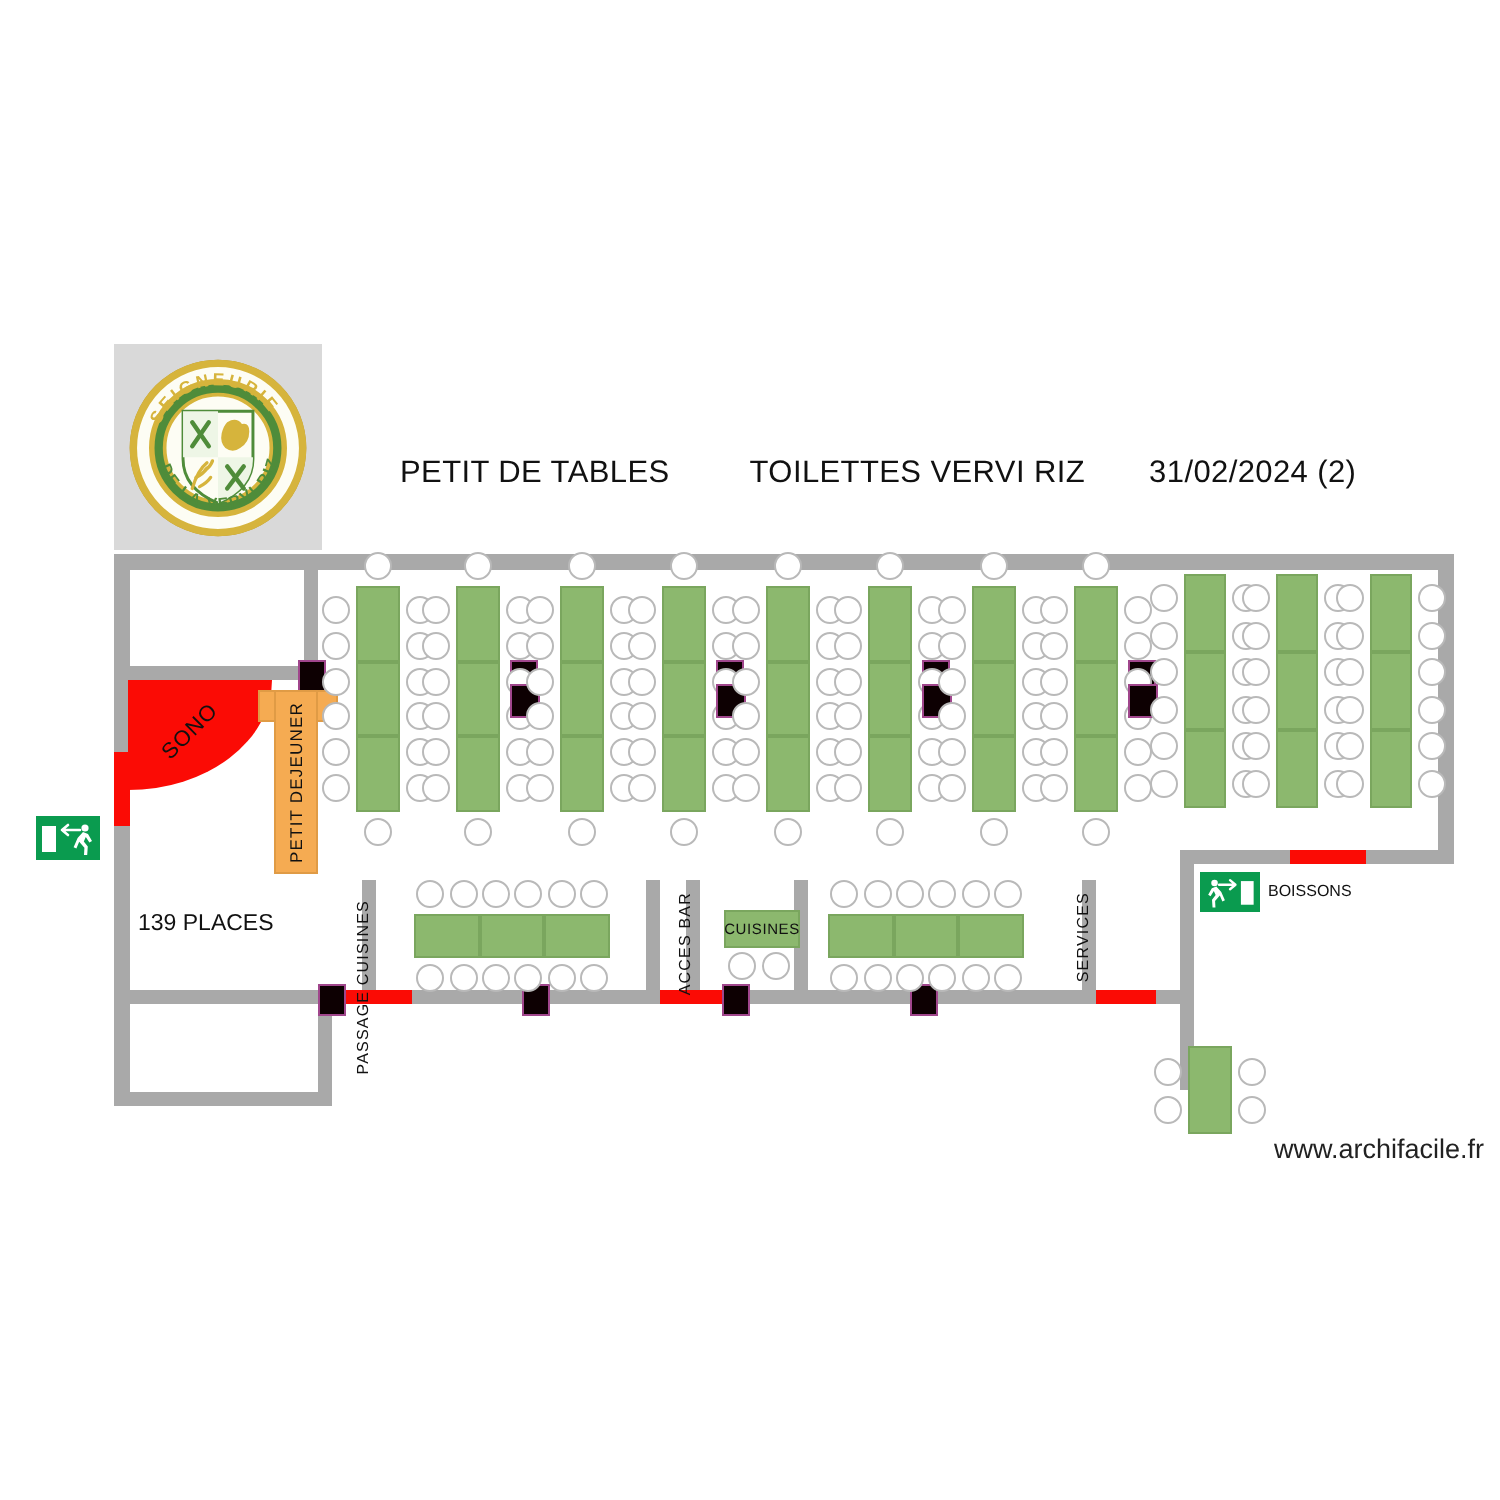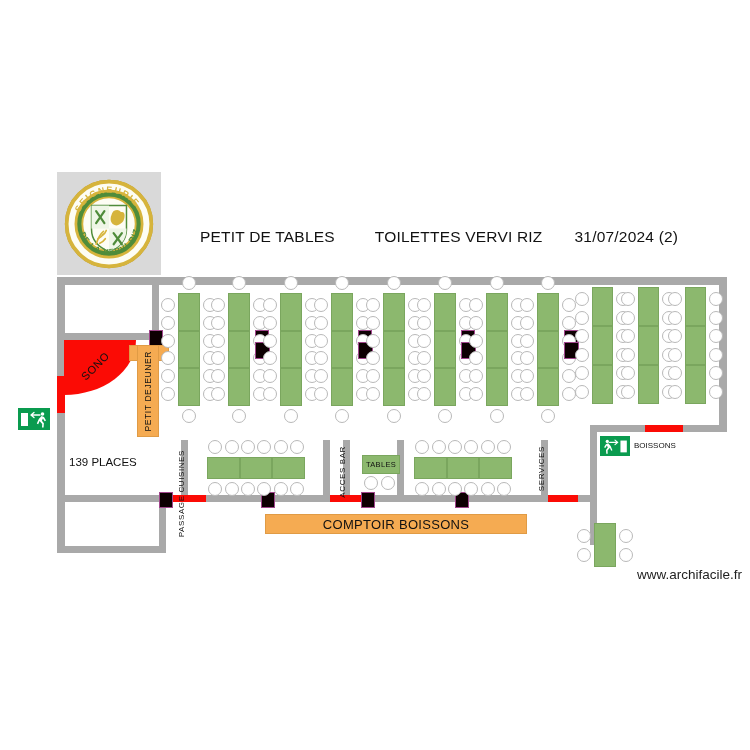--- a/index.html
+++ b/index.html
@@ -122,21 +122,21 @@
       <text font-family="Liberation Sans, sans-serif" font-size="9.5" font-weight="bold" fill="#d6b43c" letter-spacing="1.6">
         <textPath href="#arcTop" startOffset="12%">SEIGNEURIE</textPath>
       </text>
       <text font-family="Liberation Sans, sans-serif" font-size="8.5" font-weight="bold" fill="#4f8c3a" letter-spacing="1.2">
         <textPath href="#arcBot" startOffset="10%">DE LA VERVI-RIZ</textPath>
       </text>
     </svg>
   </div>
 
   <div class="title-row">
-    <span>PETIT DE TABLES</span><span class="t-gap1"></span><span>TOILETTES VERVI RIZ</span><span class="t-gap2"></span><span>31/07/2024 (2)</span>
+    <span>PETIT DE TABLES</span><span class="t-gap1"></span><span>TOILETTES VERVI RIZ</span><span class="t-gap2"></span><span>31/02/2024 (2)</span>
   </div>
 
   <div class="wall" style="left:57px;top:277px;width:670px;height:8px;"></div>
 
   <div class="wall" style="left:57px;top:277px;width:8px;height:99px;"></div>
   <div class="wall" style="left:57px;top:412px;width:8px;height:141px;"></div>
 
   <div class="wall" style="left:719px;top:277px;width:8px;height:155px;"></div>
 
   <div class="wall" style="left:590px;top:425px;width:137px;height:7px;"></div>
@@ -182,28 +182,25 @@
     <span class="vlabel">PETIT DEJEUNER</span>
   </div>
 
   <div class="plain-label" style="left:69px;top:456px;">139 PLACES</div>
 
   <span class="vlabel-dark" style="left:177px;top:450px;">PASSAGE CUISINES</span>
   <span class="vlabel-dark" style="left:338px;top:446px;">ACCES BAR</span>
   <span class="vlabel-dark" style="left:537px;top:446px;">SERVICES</span>
 
   <div class="tickets-tbl" style="left:362px;top:455px;width:38px;height:19px;">
-    <span>TABLES</span>
+    <span>CUISINES</span>
   </div>
   <div class="chair" style="left:364px;top:476px;width:14px;height:14px;"></div>
   <div class="chair" style="left:381px;top:476px;width:14px;height:14px;"></div>
 
-  <div class="zone-orange" style="left:265px;top:514px;width:262px;height:20px;">
-    <span class="comptoir-label">COMPTOIR BOISSONS</span>
-  </div>
 
   <div class="exit-sign" style="left:18px;top:408px;width:32px;height:22px;">
     <svg width="32" height="22" viewBox="0 0 32 22">
       <rect width="32" height="22" fill="#0a9b4f"></rect>
       <rect x="3" y="5" width="7" height="13" fill="#ffffff"></rect>
       <path d="M13 7 H22 M13 7 l3 -2.5 M13 7 l3 2.5" stroke="#ffffff" stroke-width="1.3" fill="none" stroke-linecap="round"></path>
       <g fill="#ffffff">
         <circle cx="24.5" cy="6" r="1.8"></circle>
         <path d="M23.5 8 l2.5 1 l2 3.5 l-1.3 .8 l-1.8 -2.8 l-1 2.2 l2 2.6 l-.3 4.2 h-1.6 l.2 -3.6 l-2.6 -3 l-1.4 3.3 l-1.4 -.6 l2 -4.6 Z"></path>
       </g>

